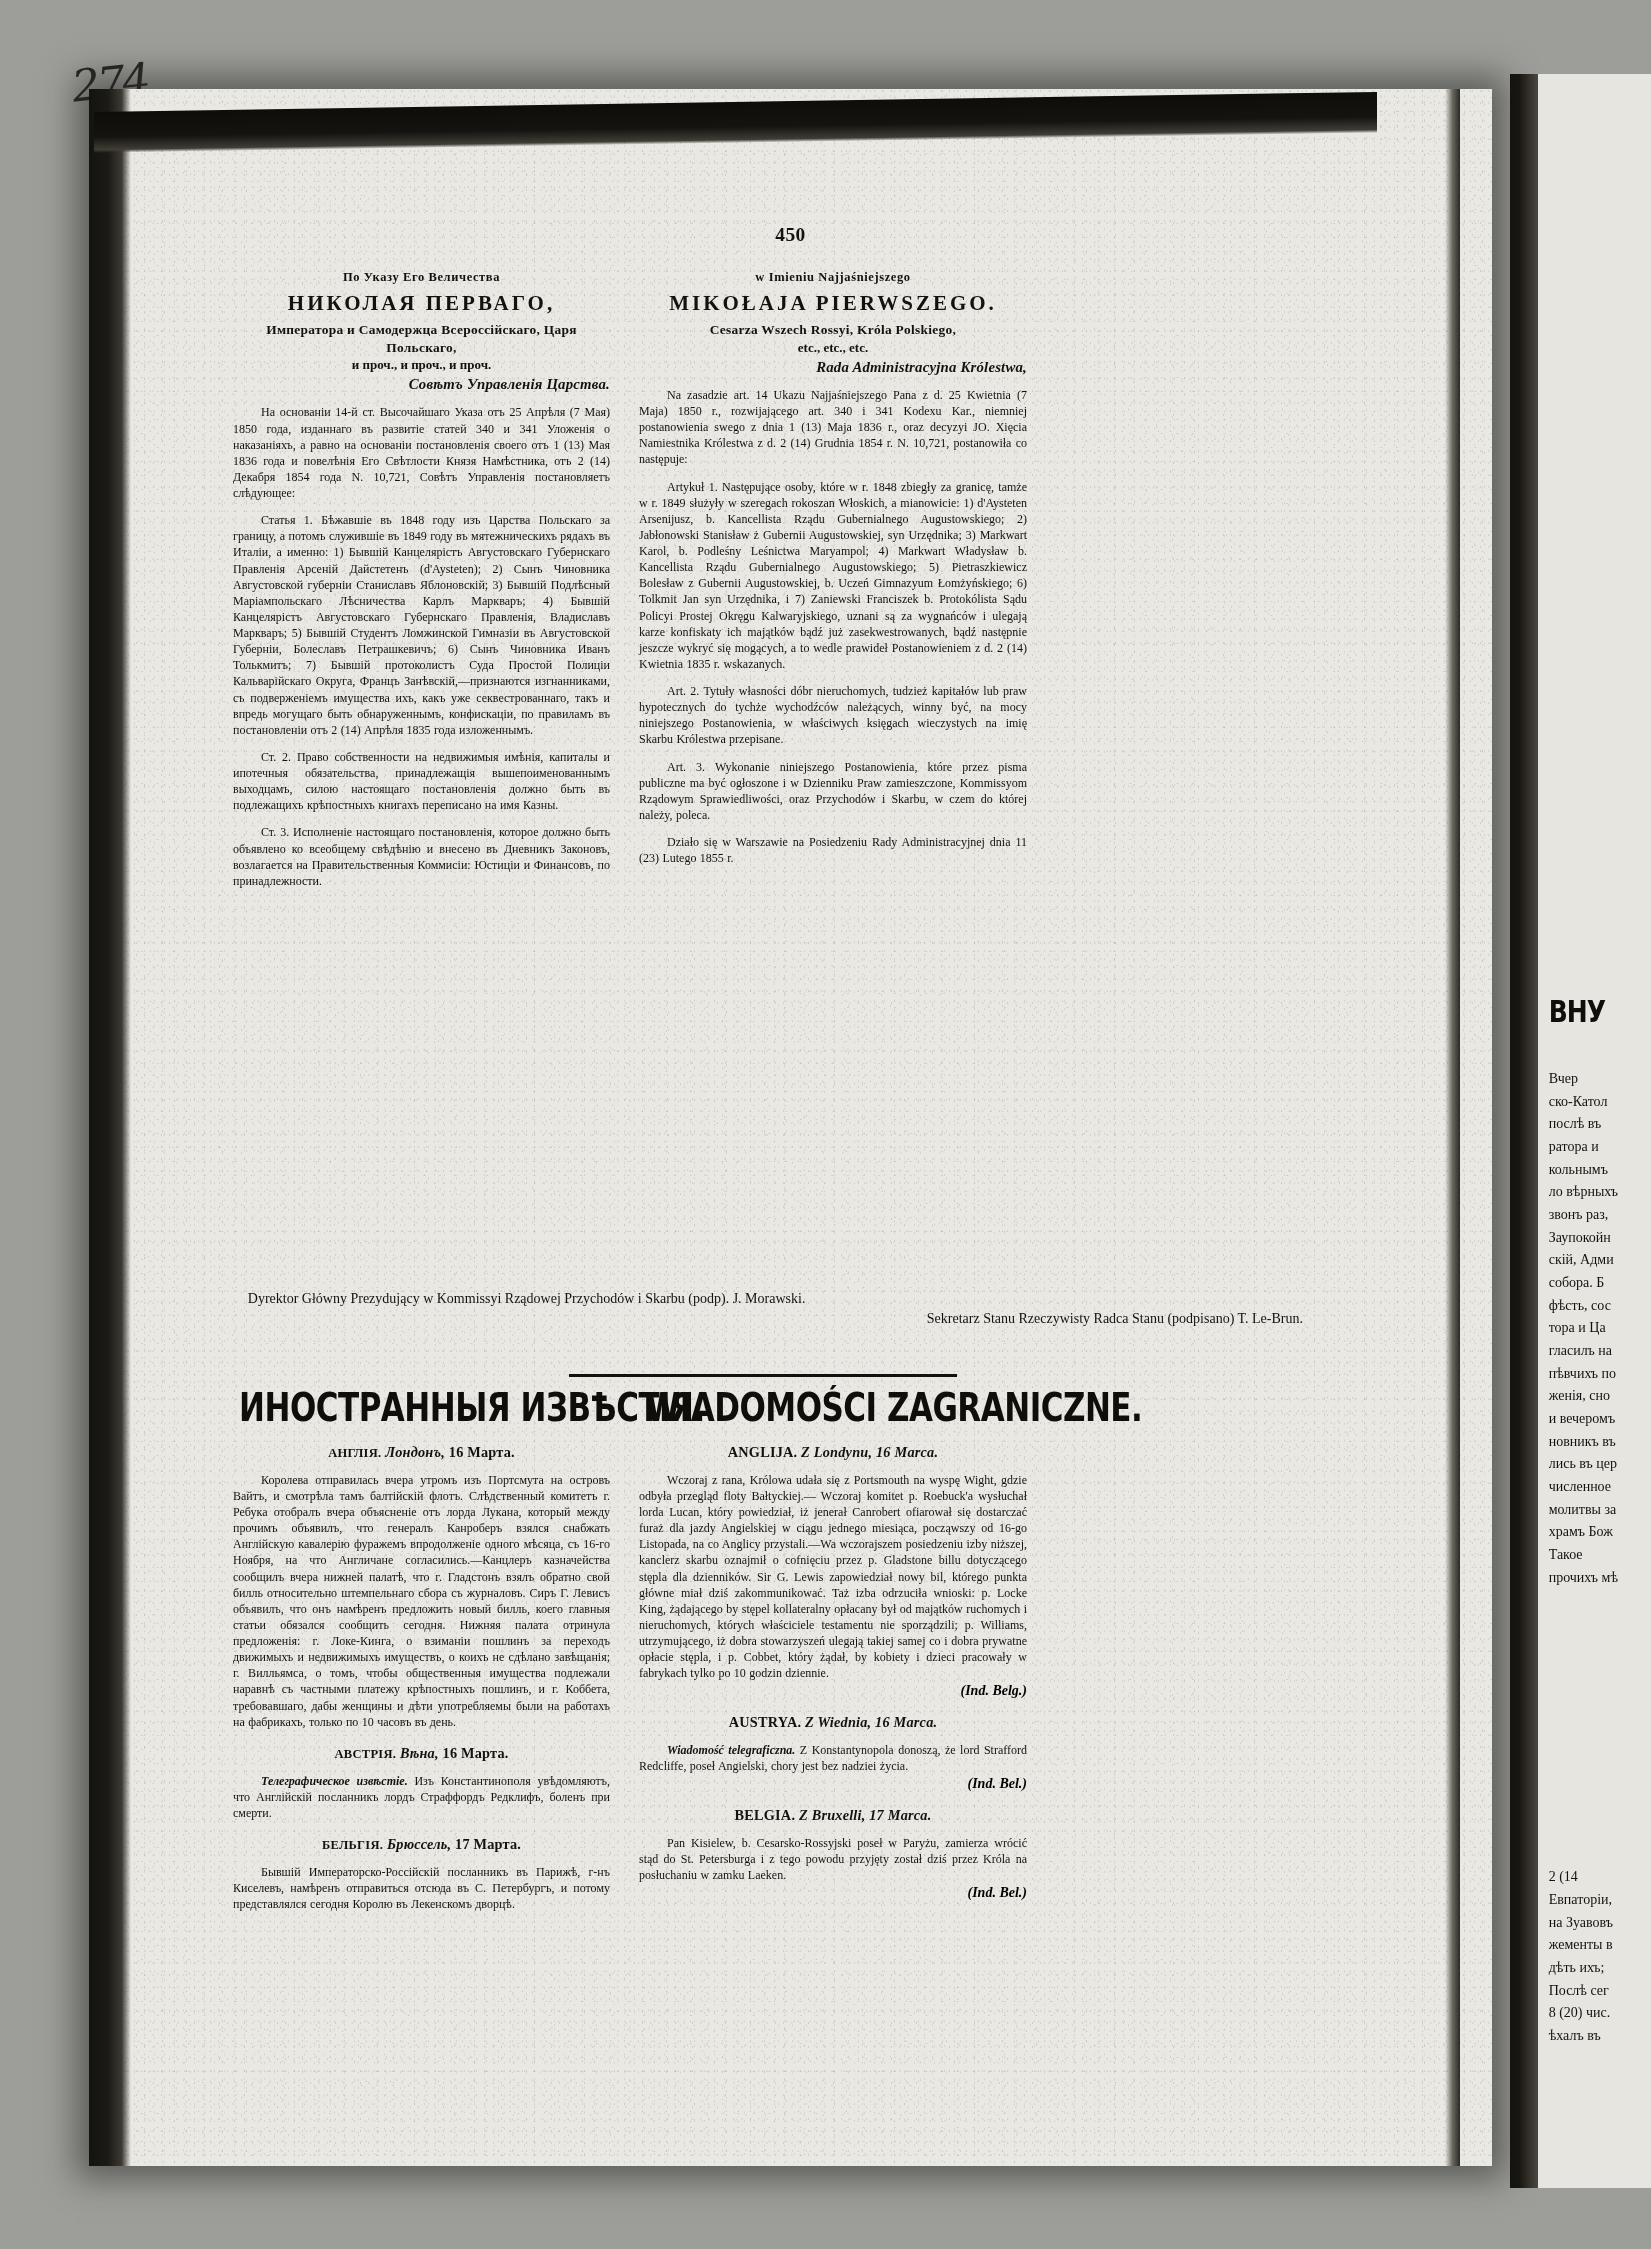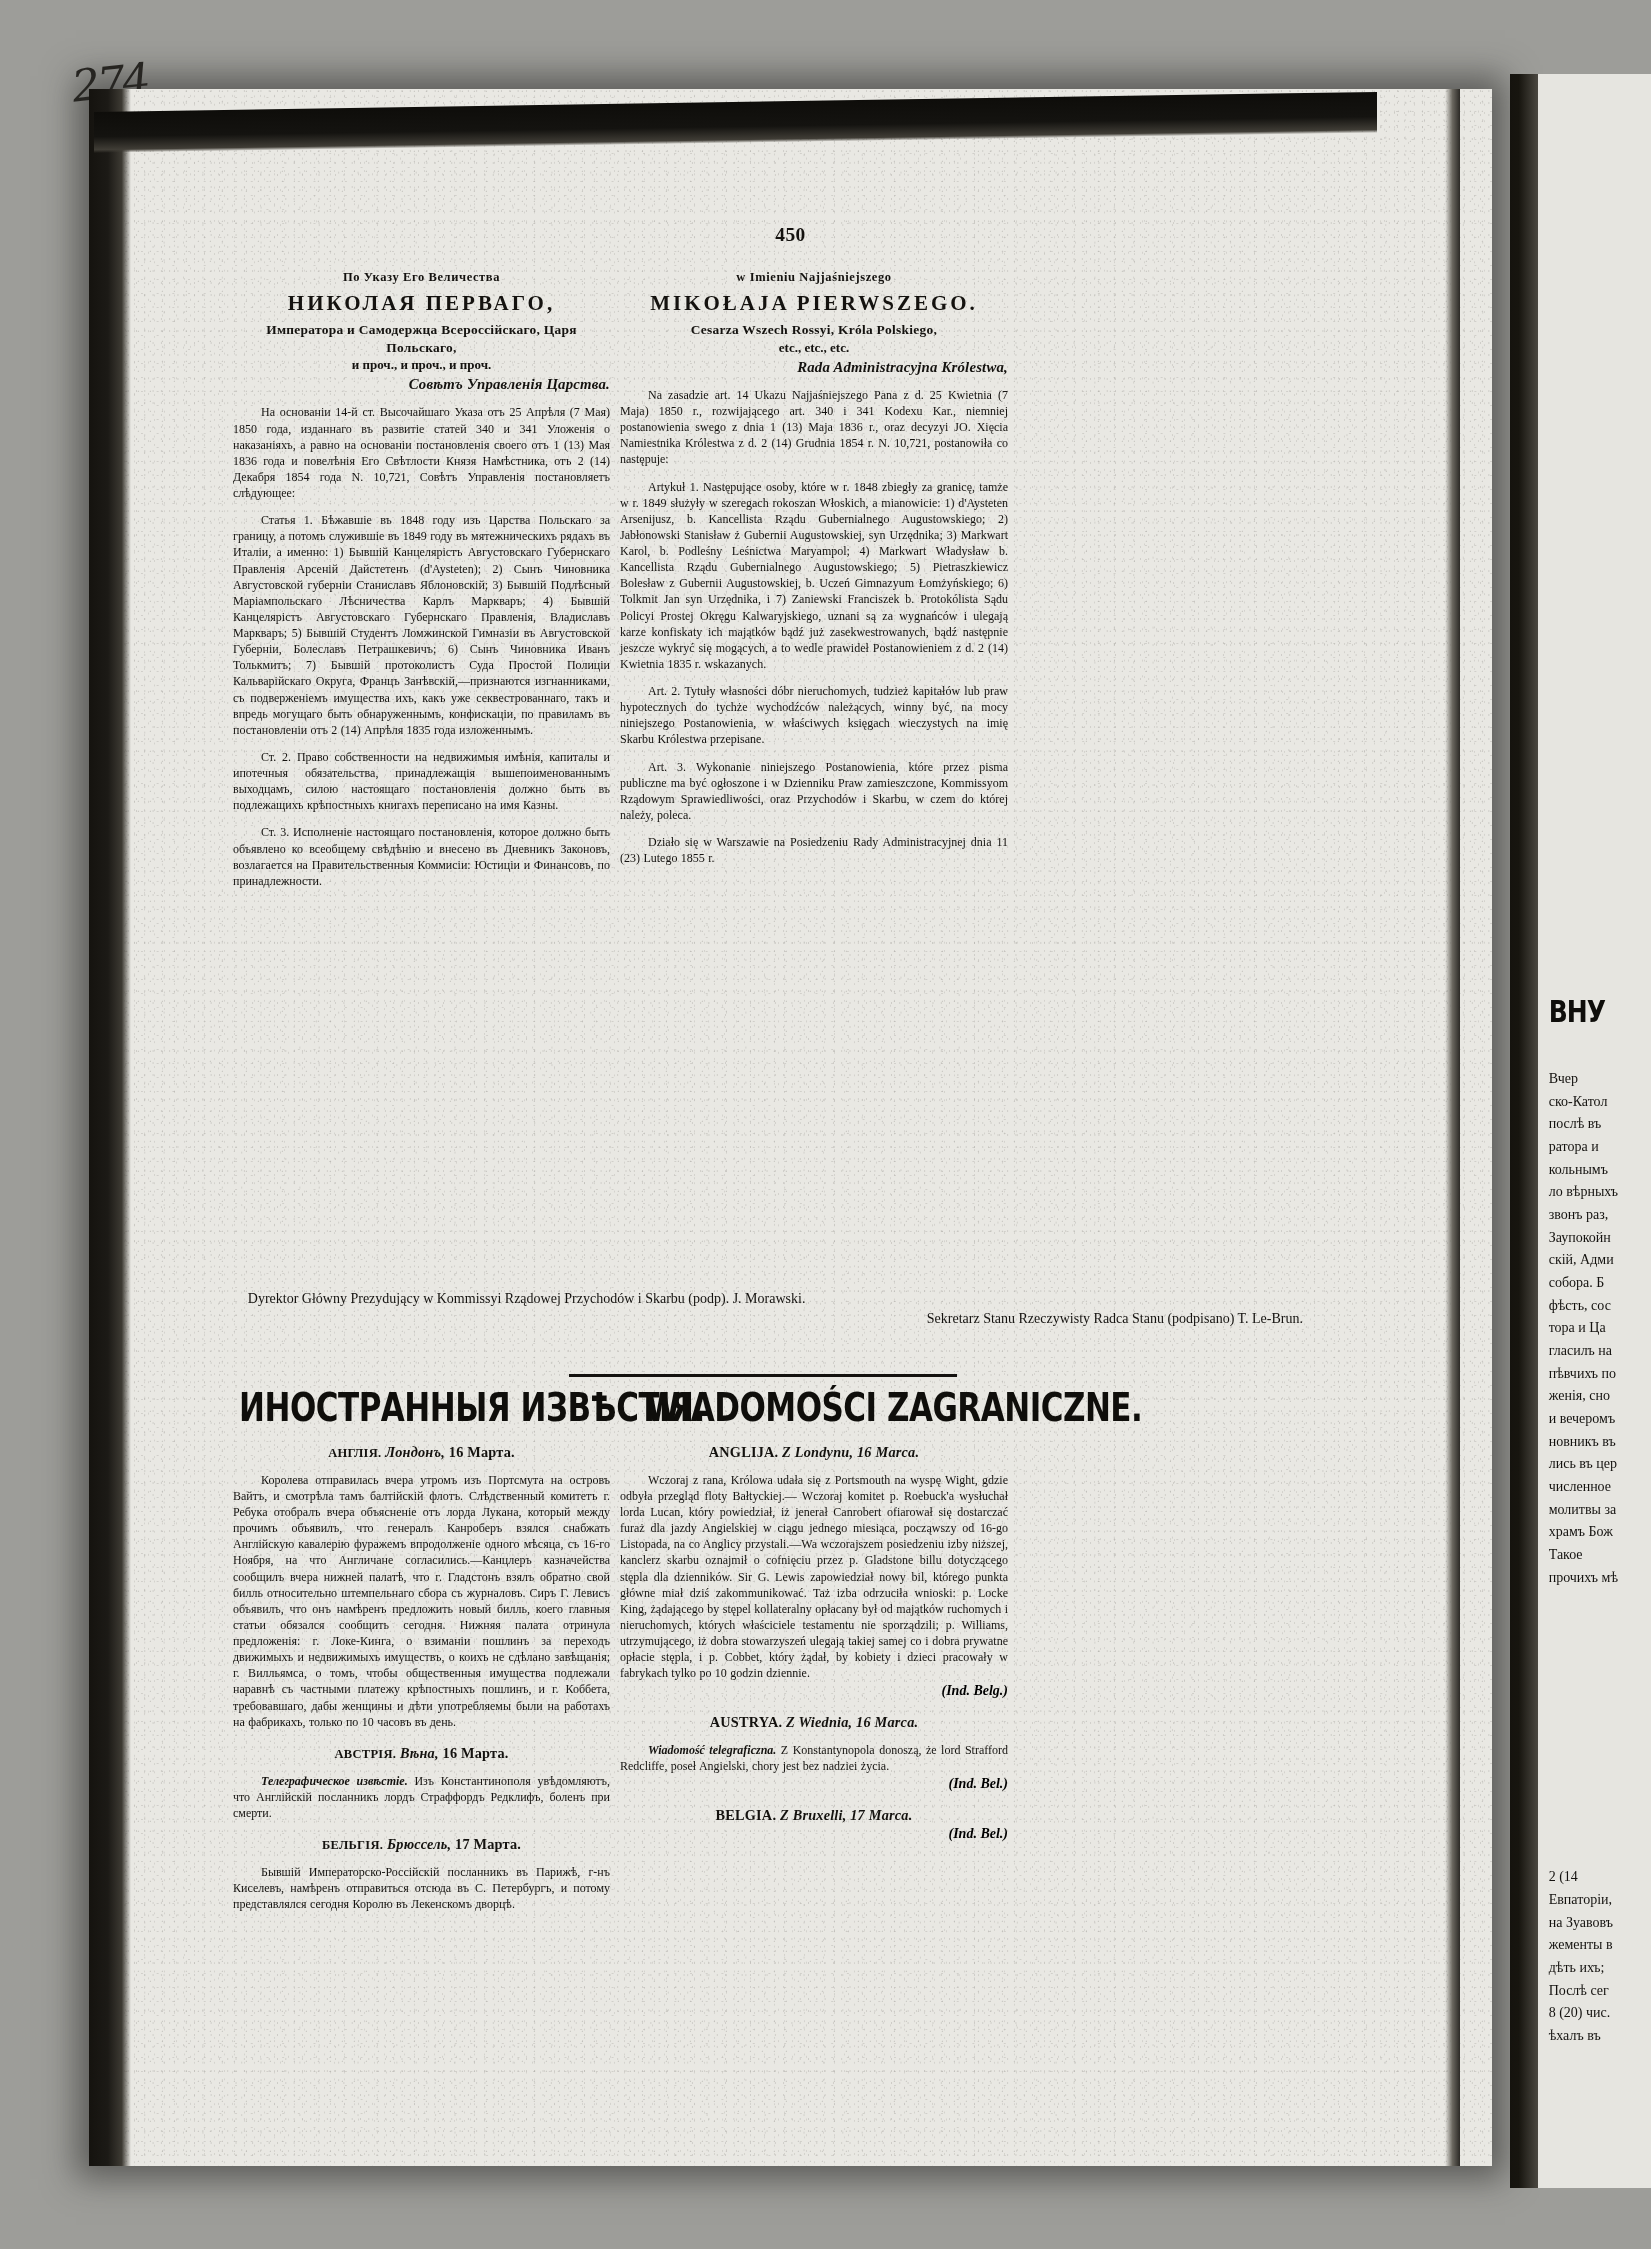--- a/index.html
+++ b/index.html
@@ -54,21 +54,21 @@
   }
   .neighbour .nb-inner{position:absolute;left:35px;top:0;right:0;bottom:0;padding-top:37px;}
   
   .pageno{
     position:absolute;left:0;right:0;top:135px;text-align:center;
     font-size:19.4px;font-weight:bold;color:#14120f;letter-spacing:0.5px;
   }
   
   .col{position:absolute;top:0;}
   .col-ru{left:144px;width:377px;}
-  .col-pl{left:531px;width:388px;}
+  .col-pl{left:550px;width:388px;}
   
   .ink{color:#14120f;}
   .hdr-small{
     text-align:center;font-size:12.5px;font-weight:bold;
     letter-spacing:0.6px;text-transform:none;line-height:1.25;
   }
   .hdr-name{
     text-align:center;font-size:21px;font-weight:bold;
     letter-spacing:3px;line-height:1.3;margin:4.6px 0 3.7px;
   }
@@ -220,20 +220,21 @@
         <span class="tele">Wiadomość telegraficzna.</span>
         <span>Z Konstantynopola donoszą, że lord Strafford Redcliffe, poseł Angielski, chory jest bez nadziei życia.</span>
       </p>
       <div class="src">(Ind. Bel.)</div>
 
       <div class="dateline">
         <span>BELGIA.</span>
         <i>Z Bruxelli,</i>
         <i>17 Marca.</i>
       </div>
+      <p class="body">Pan Kisielew, b. Cesarsko-Rossyjski poseł w Paryżu, zamierza wrócić stąd do St. Petersburga i z tego powodu przyjęty został dziś przez Króla na posłuchaniu w zamku Laeken.</p>
       <div class="src">(Ind. Bel.)</div>
     </div>
 
   </div>
 
   <div class="gutter-left"></div>
   <div class="gutter-top"></div>
   <div class="edge-right"></div>
 
   <div class="neighbour">

